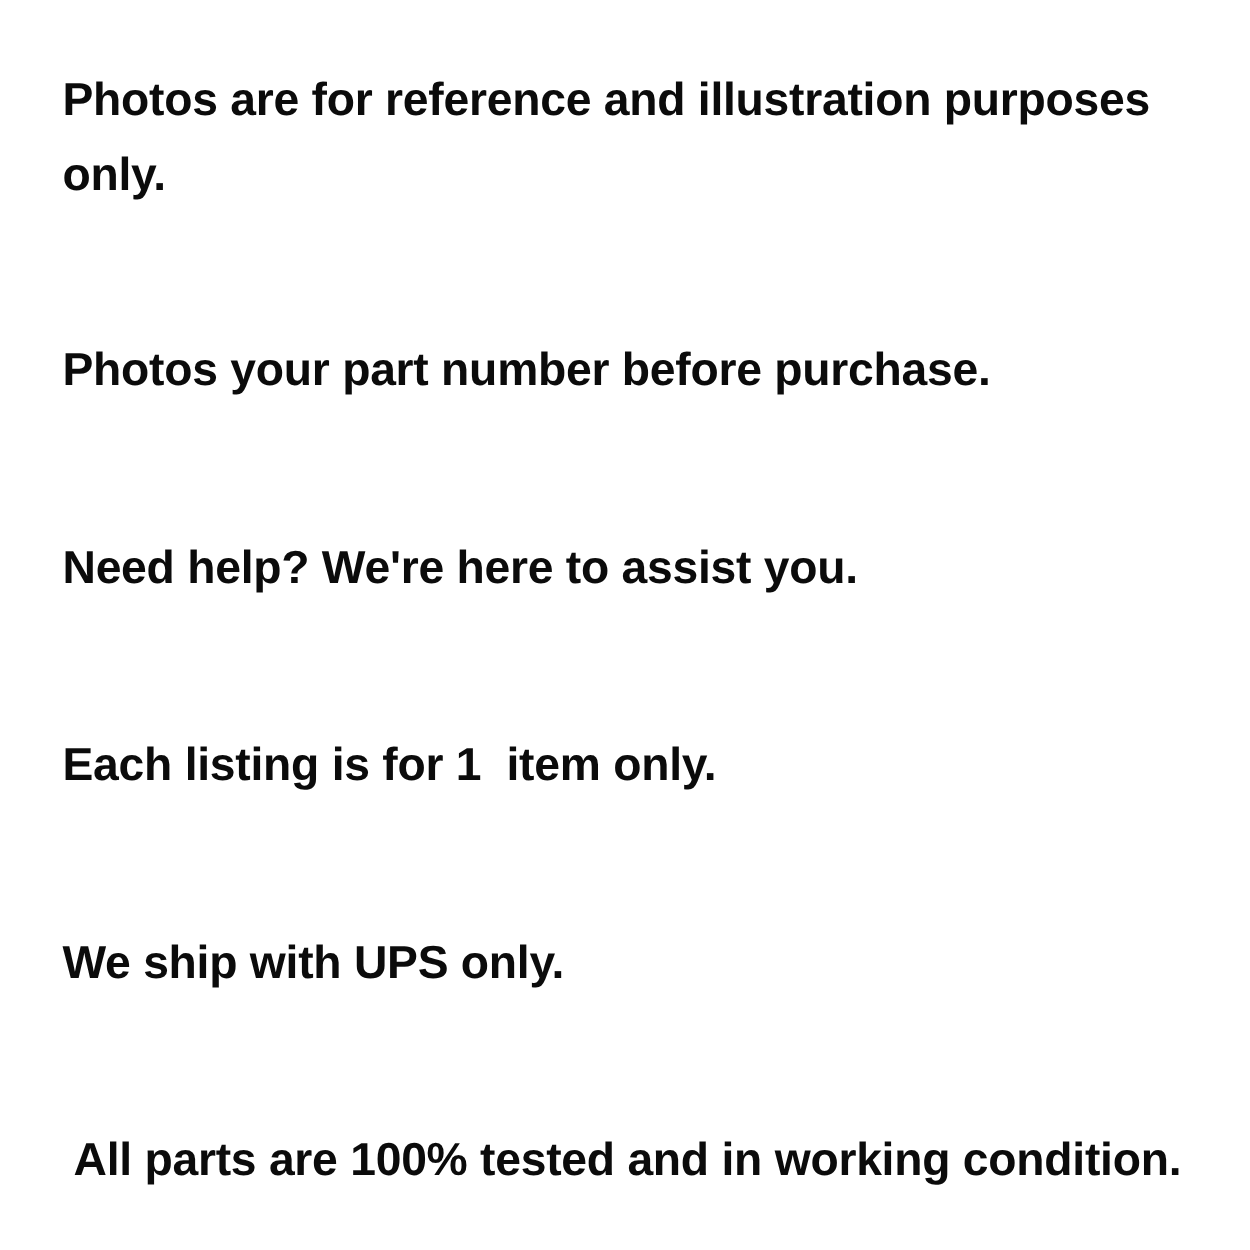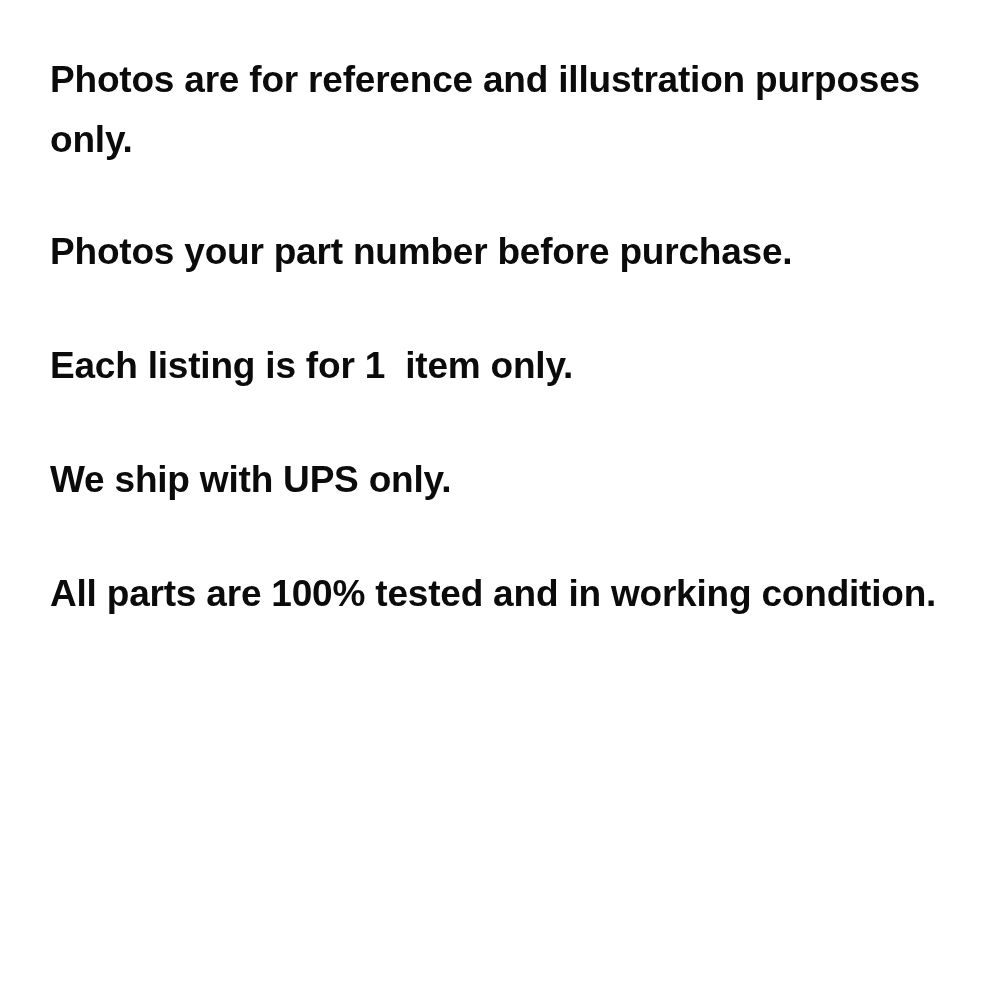--- a/index.html
+++ b/index.html
@@ -15,51 +15,54 @@
   }
   #notice-sheet {
     box-sizing: border-box;
     width: 1000px;
     height: 1000px;
     background: #ffffff;
     padding: 50px 55px 40px 50px;
     display: flex;
     flex-direction: column;
     justify-content: flex-start;
+    gap: 44px;
   }
   .notice-line {
     font-family: "Liberation Sans", sans-serif;
     font-weight: bold;
     font-size: 37px;
     line-height: 1.62;
     color: #0b0b0b;
     letter-spacing: -0.2px;
     margin: 0;
     white-space: pre-wrap;
   }
   .notice-block {
     margin: 0 0 54px 0;
   }
   .notice-block:last-child {
     margin-bottom: 0;
+    text-align: right;
   }
   .spacer-first {
     margin-bottom: 52px;
   }
 </style>
 </head>
 <body>
 
 <div id="notice-sheet">
 
   <p class="notice-line notice-block spacer-first">Photos are for reference and illustration purposes only.</p>
 
 
   <p class="notice-line notice-block">Photos your part number before purchase.</p>
 
+  <p class="notice-line notice-block">Need help? We're here to assist you.</p>
 
   <p class="notice-line notice-block">Each listing is for 1  item only.</p>
 
   <p class="notice-line notice-block">We ship with UPS only.</p>
 
   <p class="notice-line notice-block">All parts are 100% tested and in working condition.</p>
 
 </div>
 
 </body></html>

